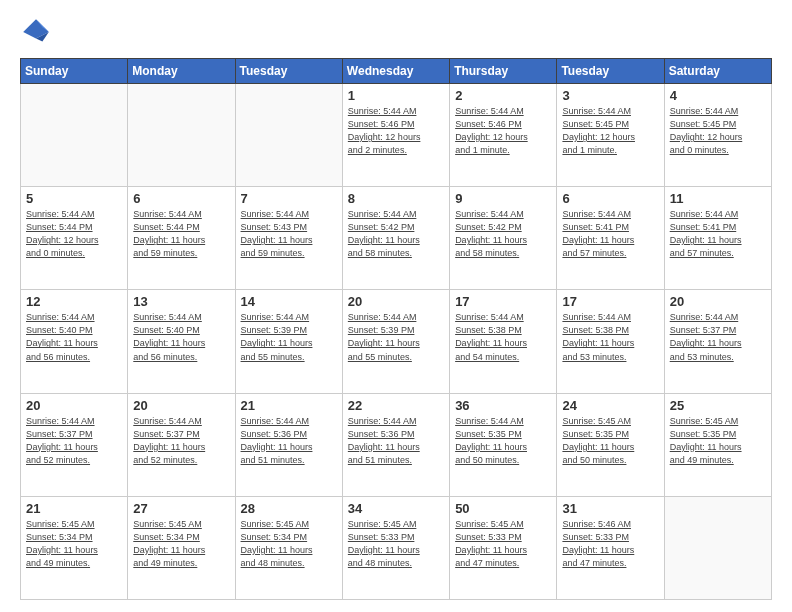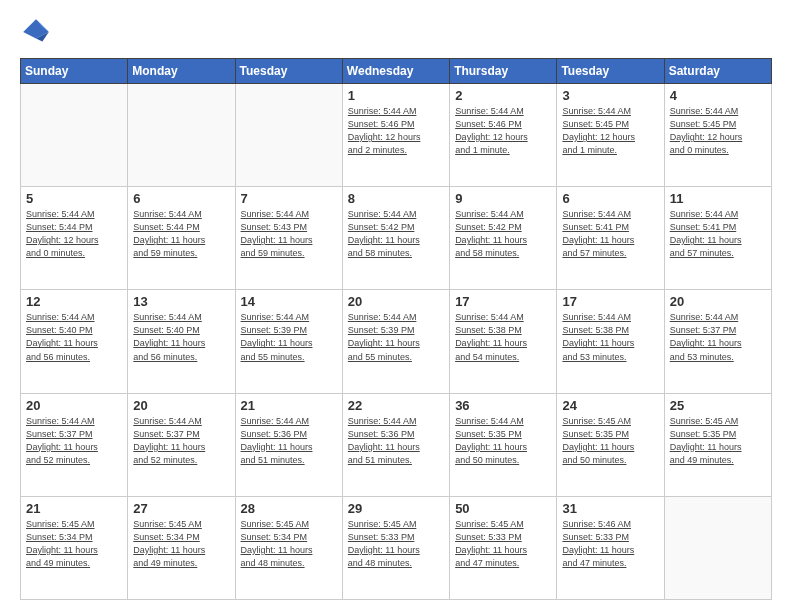--- a/index.html
+++ b/index.html
@@ -340,21 +340,21 @@
 and 49 minutes.</div>
           </td>
           <td>
             <span class="day-number">28</span>
             <div class="day-info" style="white-space: pre-line;">Sunrise: 5:45 AM
 Sunset: 5:34 PM
 Daylight: 11 hours
 and 48 minutes.</div>
           </td>
           <td>
-            <span class="day-number">29</span>
+            <span class="day-number">34</span>
             <div class="day-info" style="white-space: pre-line;">Sunrise: 5:45 AM
 Sunset: 5:33 PM
 Daylight: 11 hours
 and 48 minutes.</div>
           </td>
           <td>
             <span class="day-number">50</span>
             <div class="day-info" style="white-space: pre-line;">Sunrise: 5:45 AM
 Sunset: 5:33 PM
 Daylight: 11 hours

